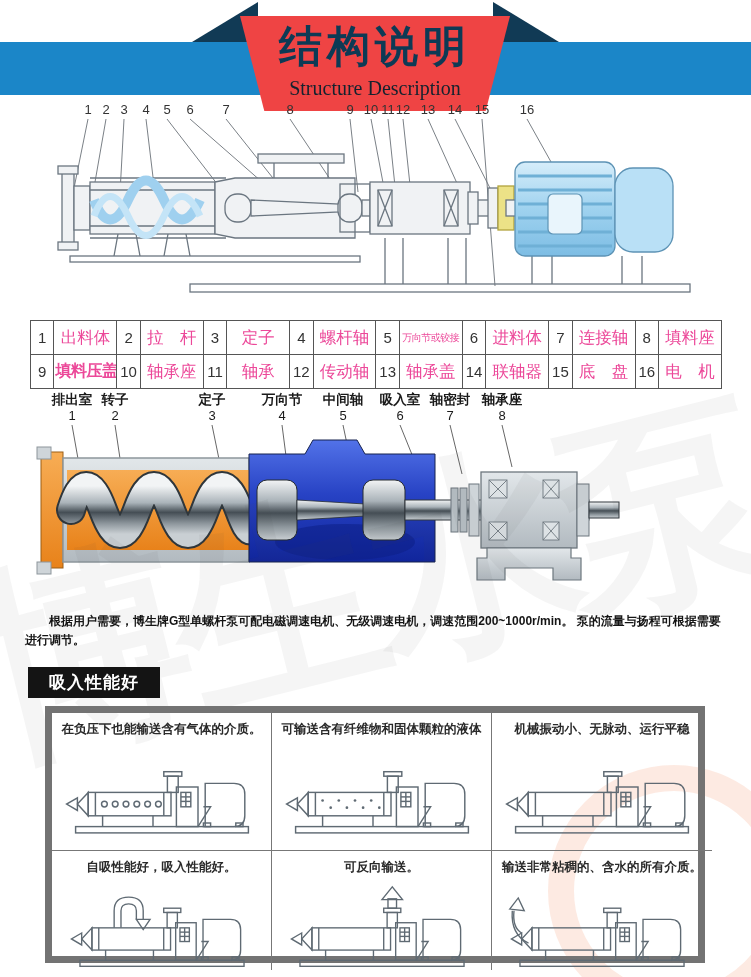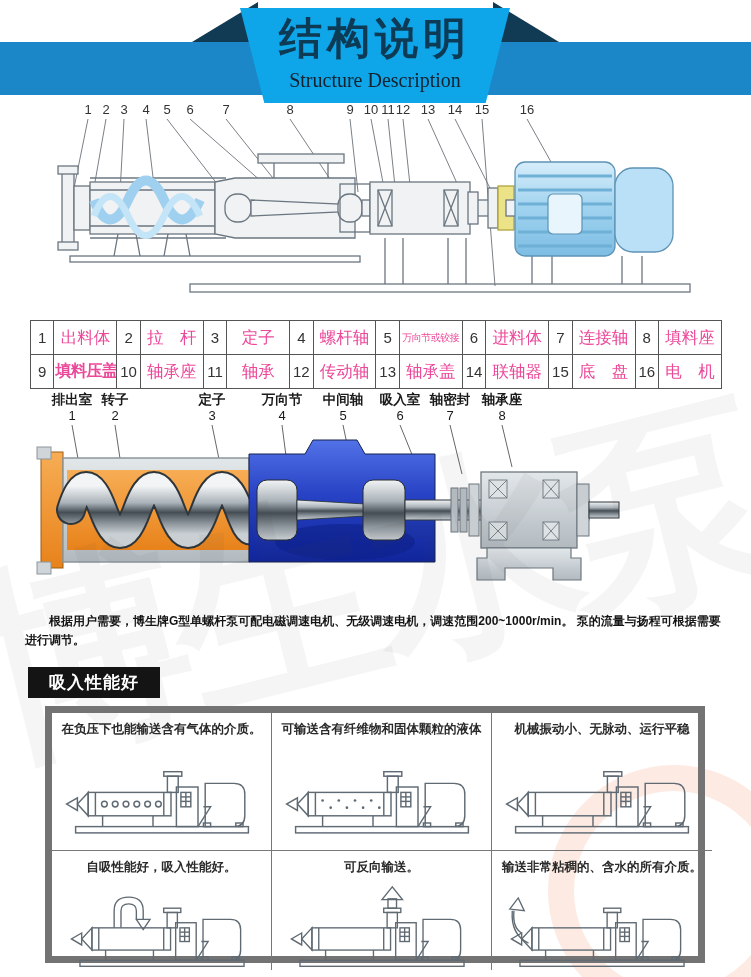--- a/index.html
+++ b/index.html
@@ -5,21 +5,21 @@
   html,body{margin:0;padding:0;background:#ffffff;}
   .page{position:relative;width:751px;height:977px;background:#ffffff;overflow:hidden;
         font-family:"Liberation Sans","DejaVu Sans",sans-serif;color:#222;}
 
   
   .banner{position:absolute;top:0;left:0;width:751px;height:95px;}
   .banner .band{position:absolute;top:42px;left:0;width:751px;height:53px;background:#1b86c8;}
   .banner .tri{position:absolute;top:2px;width:0;height:0;}
   .banner .tri.left{left:192px;border-bottom:40px solid #113a55;border-left:66px solid transparent;}
   .banner .tri.right{left:493px;border-bottom:40px solid #113a55;border-right:66px solid transparent;}
-  .banner .trapezoid{position:absolute;top:8px;left:240px;width:270px;height:95px;background:#0ea5e9;
+  .banner .trapezoid{position:absolute;top:16px;left:240px;width:270px;height:95px;background:#ef4444;
         clip-path:polygon(0 0,100% 0,91% 100%,9% 100%);text-align:center;}
   .banner .title{margin-top:2px;font-size:43px;font-weight:900;letter-spacing:5px;color:#0d3a55;}
   .banner .subtitle{margin-top:1px;font-size:20px;color:#14222e;
         font-family:"Liberation Serif","DejaVu Serif",serif;}
 
   
   .wm-text{position:absolute;top:430px;left:-30px;width:900px;font-size:210px;font-weight:900;
         color:rgba(80,80,80,0.055);transform:rotate(-14deg);letter-spacing:-10px;pointer-events:none;z-index:5;}
   .wm-ring{position:absolute;top:765px;left:548px;width:200px;height:200px;border-radius:50%;
         border:26px solid rgba(242,112,60,0.15);z-index:4;pointer-events:none;}

